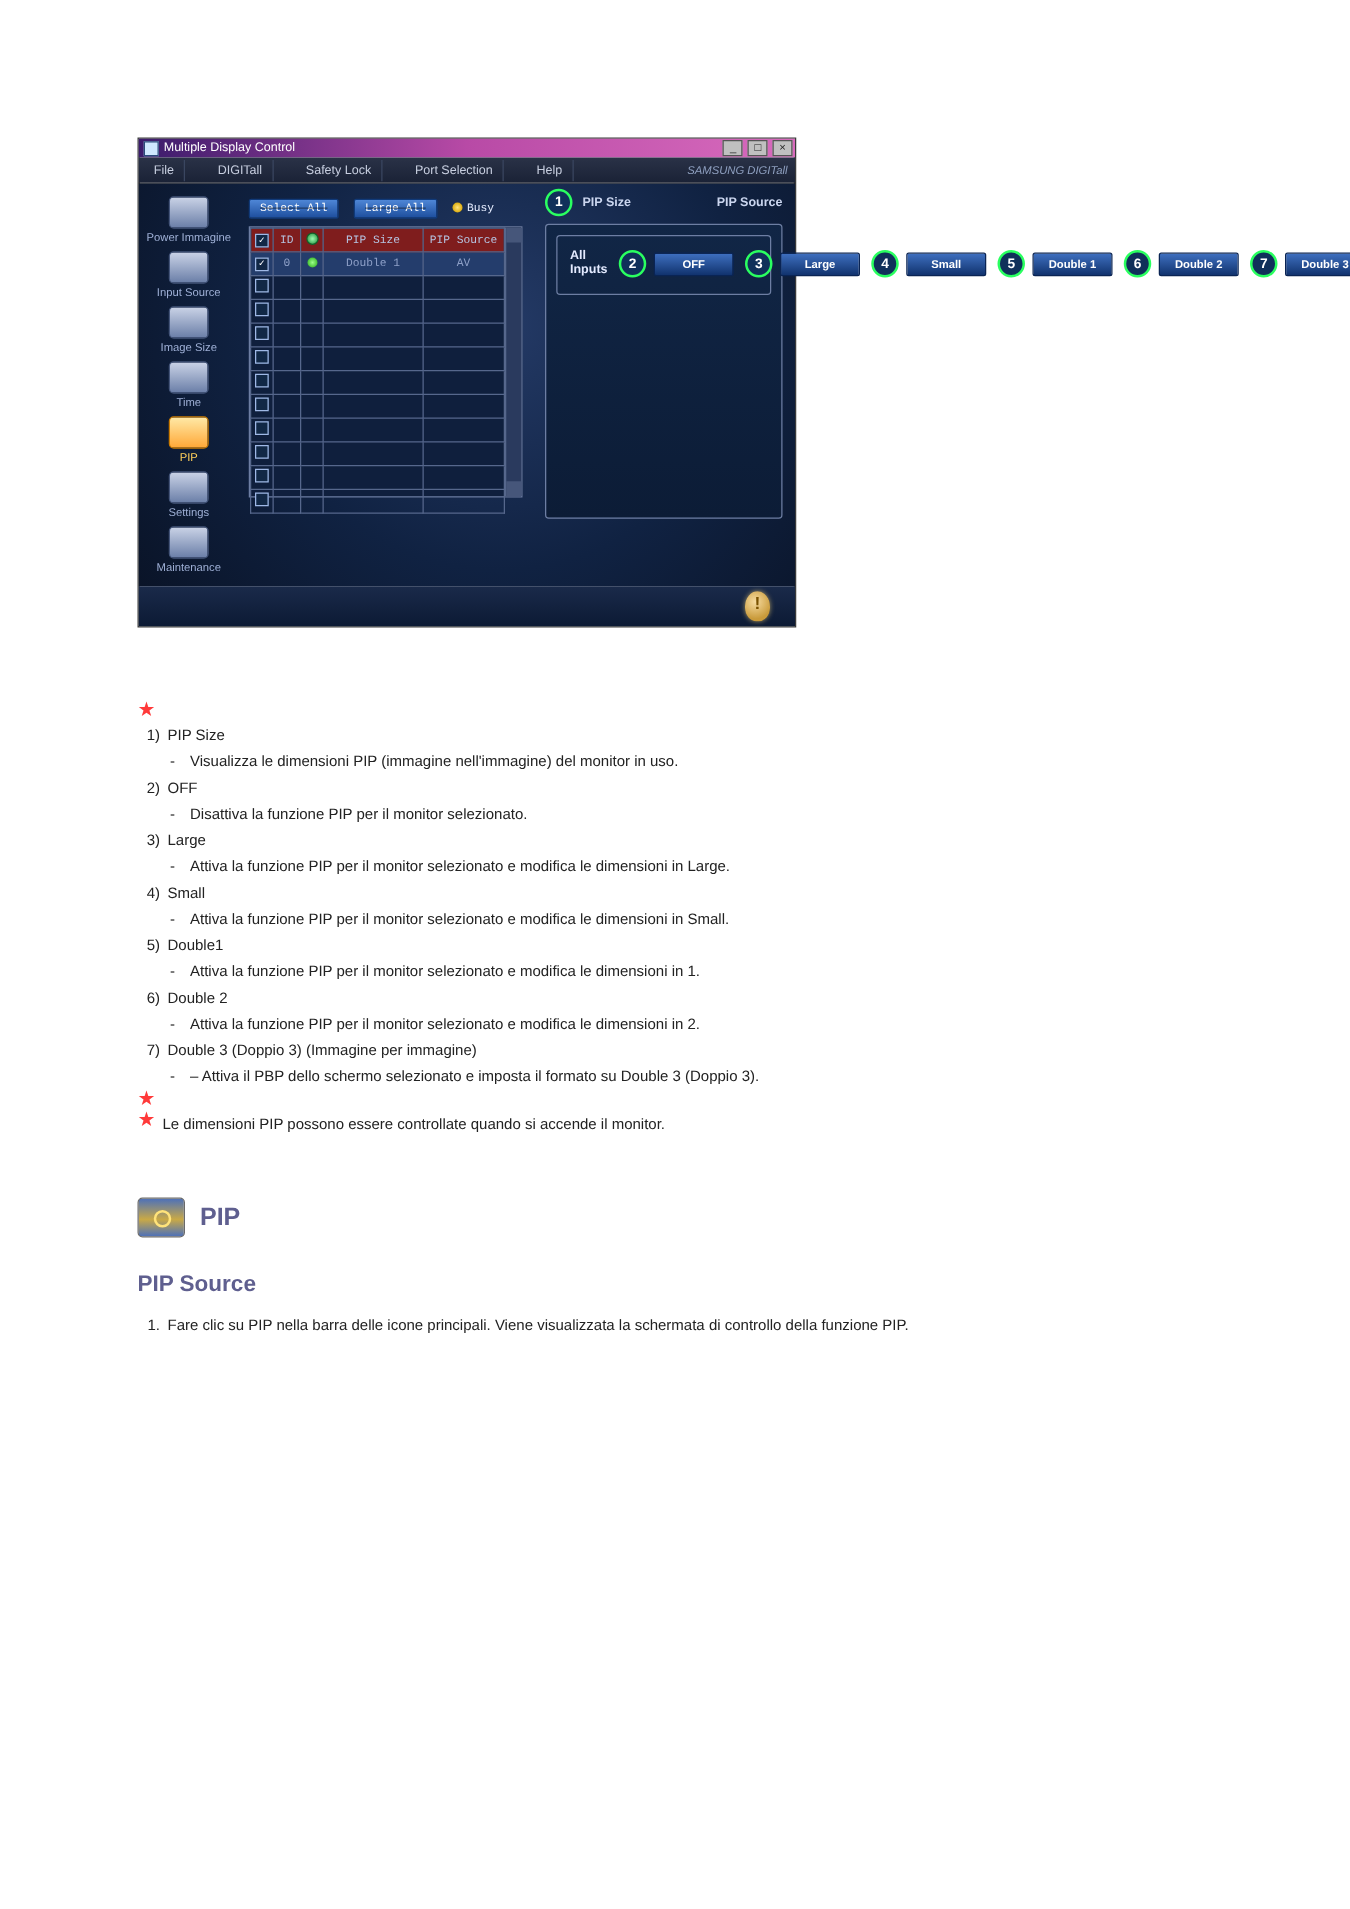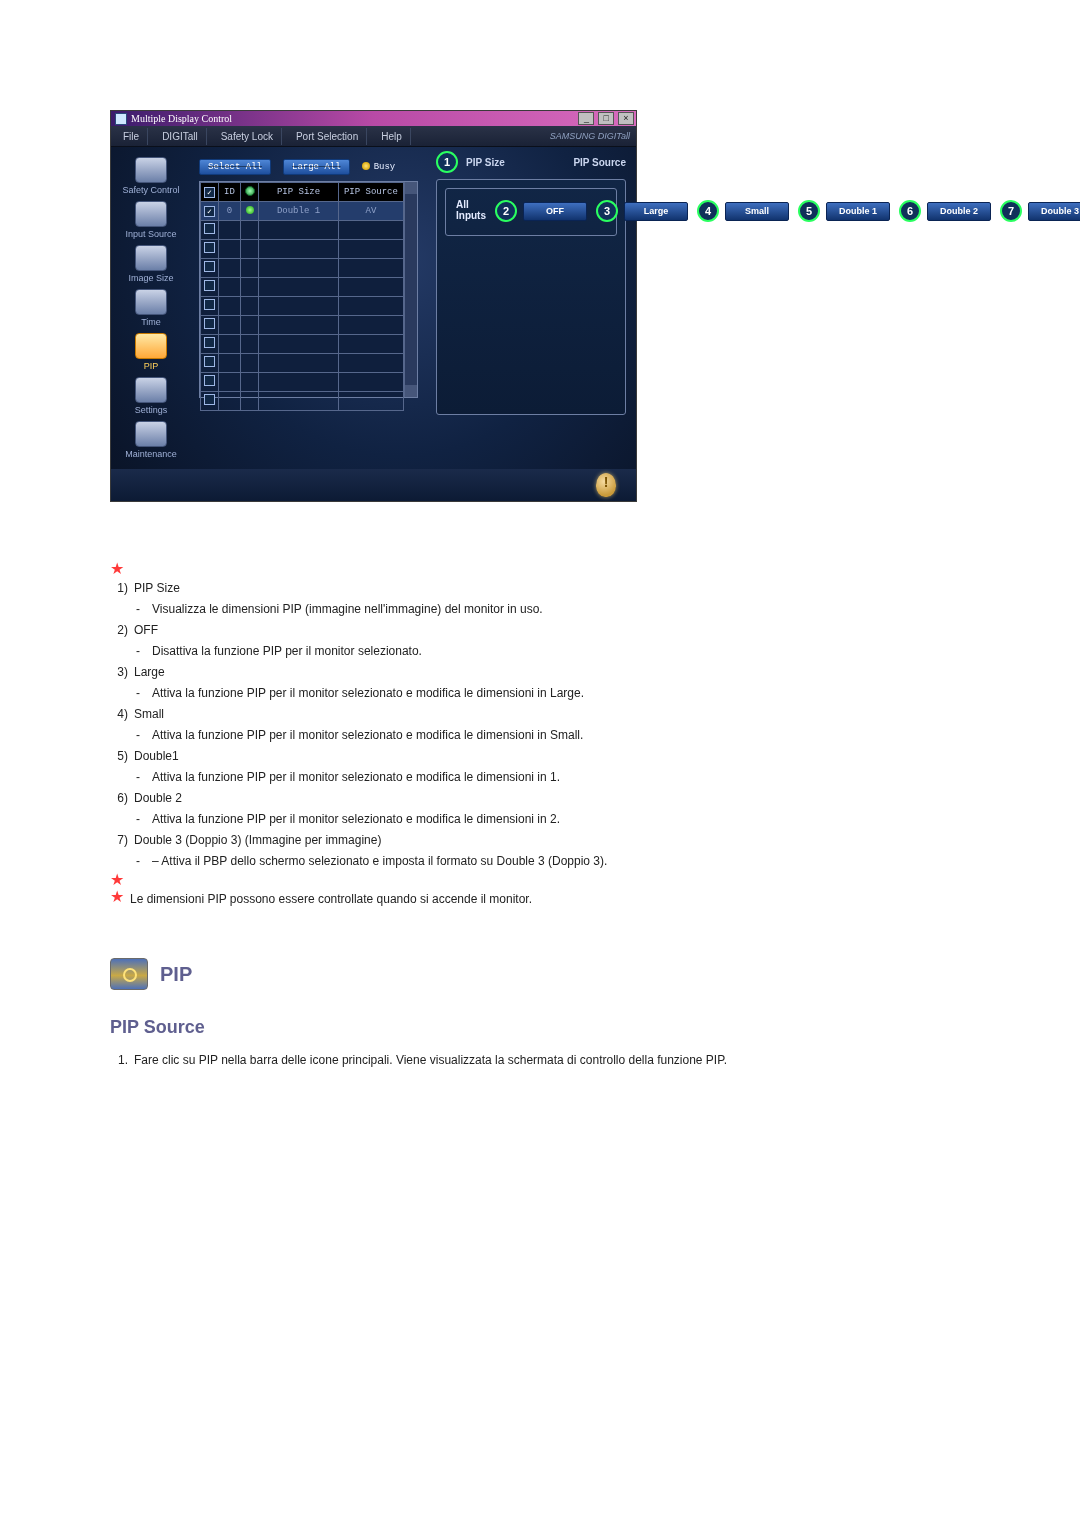--- a/index.html
+++ b/index.html
@@ -31,21 +31,20 @@
     height: 15px;
     padding: 0 2px 0 4px;
     background: linear-gradient(90deg, #3a1b6b 0%, #b84aa6 50%, #d86bbd 100%);
     color: #fff;
     font-size: 10px;
   }
   .titlebar .left {
     display: flex;
     align-items: center;
     gap: 4px;
-    font-family: Liberation Serif, serif;
   }
   .titlebar .sys-icon {
     width: 10px;
     height: 10px;
     background: #cfe8ff;
     border: 1px solid #2a4a7a;
   }
   .titlebar .sys-btn {
     width: 14px;
     height: 11px;
@@ -59,21 +58,21 @@
     color: #222;
     margin-left: 1px;
   }
   .menubar {
     display: flex;
     align-items: center;
     height: 20px;
     background: linear-gradient(#2a3247, #1a2236);
     border-bottom: 1px solid #0a0f1a;
     padding-left: 4px;
-    gap: 6px;
+    gap: 18px;
     color: #c8cfe0;
     font-size: 10px;
   }
   .menubar .menuitem {
     padding: 3px 8px;
     border-right: 1px solid #3a4660;
   }
   .menubar .brand {
     margin-left: auto;
     padding-right: 6px;
@@ -163,21 +162,21 @@
     width: 100%;
     color: #8ea0c8;
     font-size: 9px;
   }
   .grid th, .grid td {
     border: 1px solid #56678c;
     height: 16px;
     text-align: center;
   }
   .grid th {
-    background: #000000;
+    background: #7f1d1d;
     color: #b6c4e2;
     font-weight: normal;
   }
   .grid tbody tr.selected td { background: #243d6c; }
   .chk {
     width: 9px; height: 9px; border: 1px solid #9fb8e6; display:inline-block;
     background: #112846;
   }
   .chk.checked::after {
     content: "✓"; color: #fff; font-size: 8px; line-height: 9px; display:block;
@@ -367,21 +366,21 @@
       <span class="menuitem">Safety Lock</span>
       <span class="menuitem">Port Selection</span>
       <span class="menuitem">Help</span>
       <span class="brand">SAMSUNG DIGITall</span>
     </div>
 
     <div class="workspace">
       <div class="sidebar">
         <div class="side-item">
           <div class="side-icon"></div>
-          <span>Safety Control</span>
+          <span>Power Immagine</span>
         </div>
         <div class="side-item">
           <div class="side-icon"></div>
           <span>Input Source</span>
         </div>
         <div class="side-item">
           <div class="side-icon"></div>
           <span>Image Size</span>
         </div>
         <div class="side-item">

